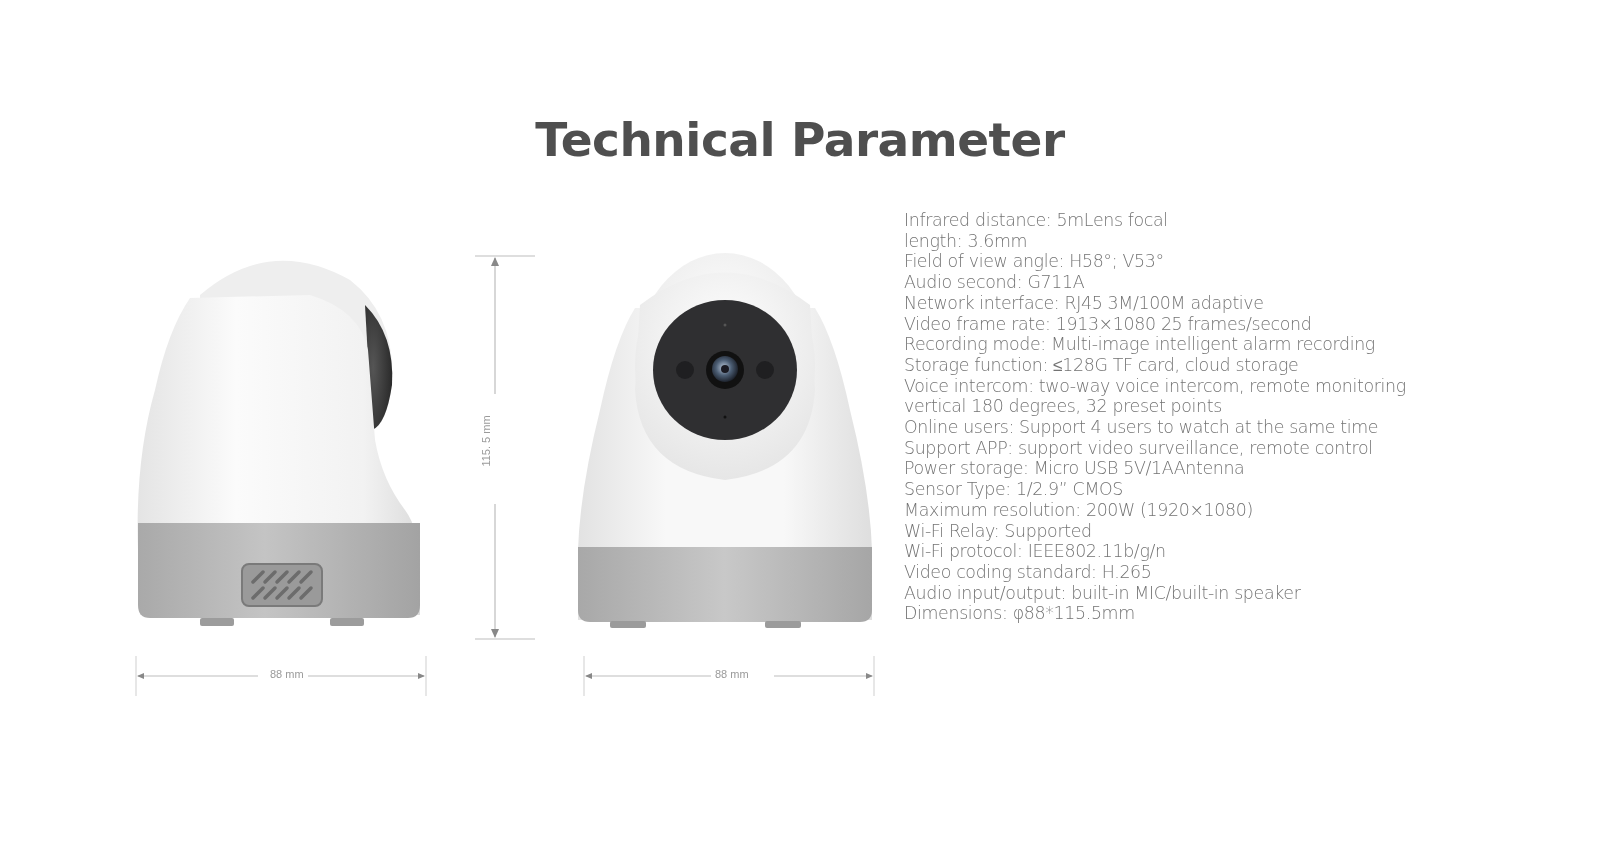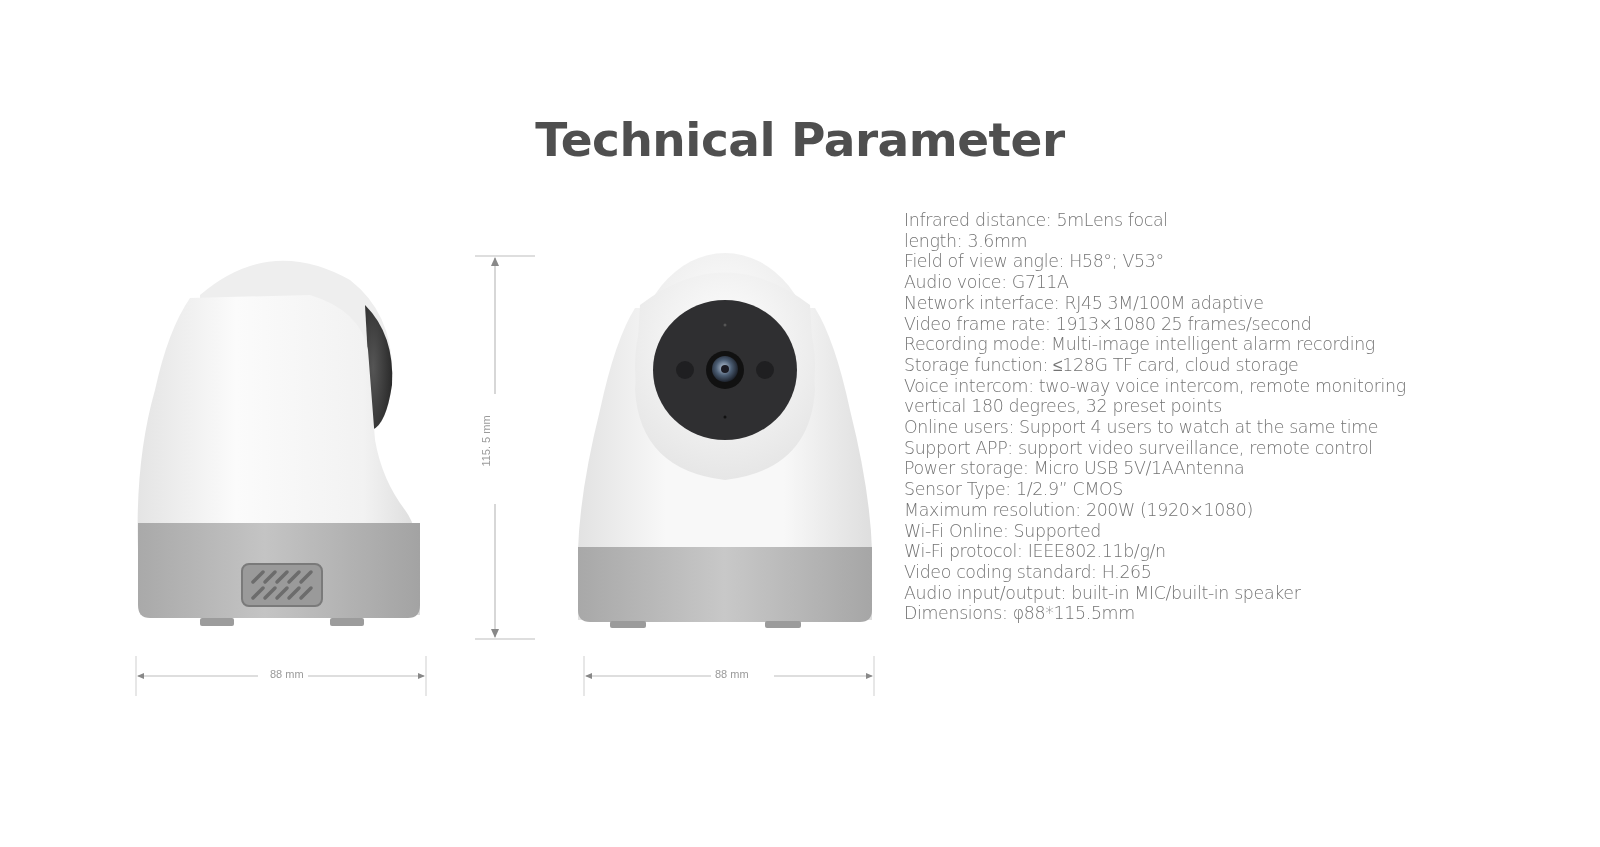--- a/index.html
+++ b/index.html
@@ -147,30 +147,30 @@
   <line x1="196" y1="20" x2="294" y2="20" stroke="#bdbdbd" stroke-width="1"></line>
   <polygon points="7,20 14,17 14,23" fill="#888"></polygon>
   <polygon points="295,20 288,17 288,23" fill="#888"></polygon>
 </svg>
 <div class="dim-label" style="left:711px;top:668px">88 mm</div>
 
 <div class="specs">
   <div>Infrared distance: 5mLens focal</div>
   <div>length: 3.6mm</div>
   <div>Field of view angle: H58°; V53°</div>
-  <div>Audio voice: G711A</div>
+  <div>Audio second: G711A</div>
   <div>Network interface: RJ45 3M/100M adaptive</div>
   <div>Video frame rate: 1913×1080 25 frames/second</div>
   <div>Recording mode: Multi-image intelligent alarm recording</div>
   <div>Storage function: ≤128G TF card, cloud storage</div>
   <div>Voice intercom: two-way voice intercom, remote monitoring</div>
   <div>vertical 180 degrees, 32 preset points</div>
   <div>Online users: Support 4 users to watch at the same time</div>
   <div>Support APP: support video surveillance, remote control</div>
   <div>Power storage: Micro USB 5V/1AAntenna</div>
   <div>Sensor Type: 1/2.9” CMOS</div>
   <div>Maximum resolution: 200W (1920×1080)</div>
-  <div>Wi-Fi Online: Supported</div>
+  <div>Wi-Fi Relay: Supported</div>
   <div>Wi-Fi protocol: IEEE802.11b/g/n</div>
   <div>Video coding standard: H.265</div>
   <div>Audio input/output: built-in MIC/built-in speaker</div>
   <div>Dimensions: φ88*115.5mm</div>
 </div>
 
 </body></html>

